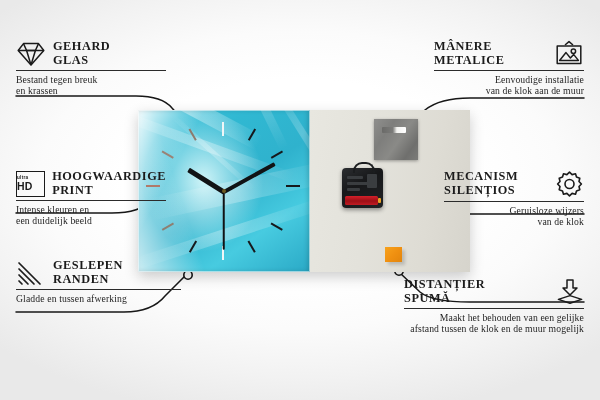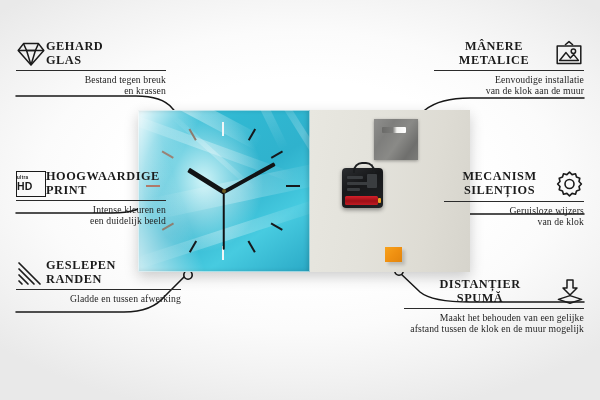--- a/index.html
+++ b/index.html
@@ -11,33 +11,33 @@
   #stage{
     position:relative;width:600px;height:400px;
     background:
       radial-gradient(ellipse 70% 60% at 50% 45%, #ffffff 0%, #ffffff 42%, #fbfbfb 62%, #f2f2f2 82%, #e9e9e9 100%);
   }
   
   #wires{position:absolute;left:0;top:0;width:600px;height:400px;}
 
   
   .feat{position:absolute;}
-  .feat .head{display:flex;align-items:center;}
+  .feat .head{display:flex;align-items:center;gap:7px;}
   .feat.right .head{flex-direction:row;justify-content:flex-end;}
   .ttl{
     font-family:"Liberation Serif",serif;
     font-size:12.3px;font-weight:700;color:#1b1b1b;
     letter-spacing:.55px;line-height:13.6px;text-transform:uppercase;
   }
   .feat.left .ttl{text-align:left;}
-  .feat.right .ttl{text-align:center;}
+  .feat.right .ttl{text-align:left;}
   .rule{height:1px;background:#2b2b2b;margin:2.5px 0 3px 0;}
   .sub{
     font-family:"Liberation Serif",serif;
-    font-size:9.7px;color:#1f1f1f;line-height:11.6px;letter-spacing:.12px;text-align:right;
+    font-size:9.7px;color:#1f1f1f;line-height:11.6px;letter-spacing:.12px;
   }
   .feat.right .sub{text-align:right;}
   .ico{flex:0 0 auto;display:block;}
 
   
   .hdbox{
     width:28px;height:24px;border:1.6px solid #1b1b1b;
     display:flex;flex-direction:column;align-items:flex-start;justify-content:center;
     line-height:1;
   }

